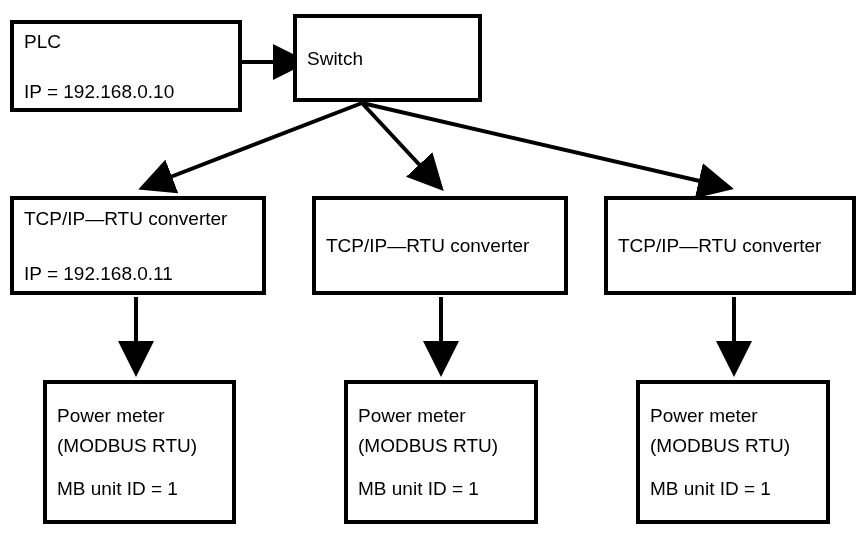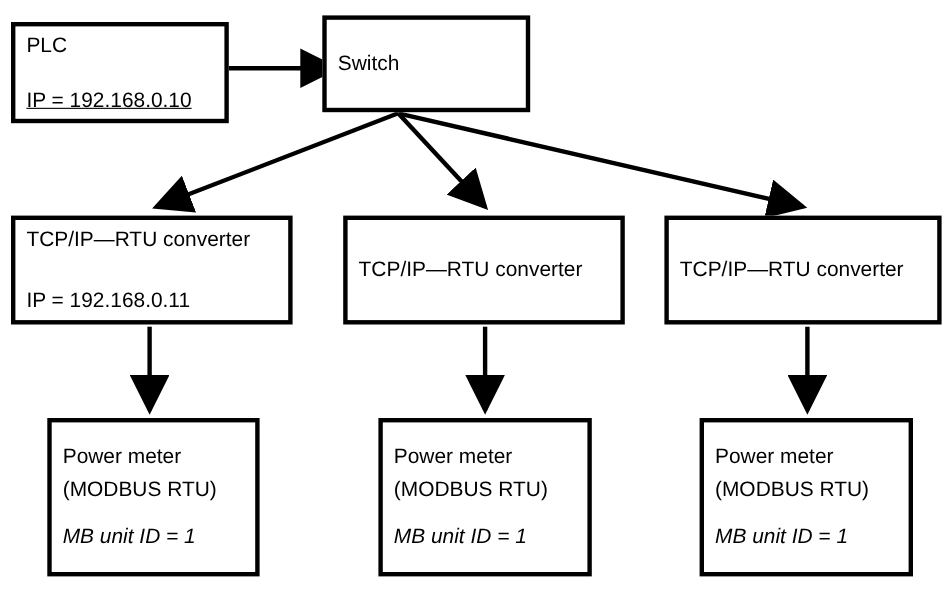--- a/index.html
+++ b/index.html
@@ -39,31 +39,31 @@
   }
   .node .line {
     font-size: 19px;
     line-height: 1.0;
     color: #000000;
     white-space: nowrap;
     letter-spacing: 0px;
   }
   
   .node-top .line { margin: 0; }
-  .node-top .line + .line { margin-top: 31px; text-decoration: underline; }
+  .node-top .line + .line { margin-top: 31px; }
 
   
   .node-conv .line + .line { margin-top: 36px; }
 
   
   .node-meter .line + .line { margin-top: 11px; }
-  .node-meter .line.spaced { margin-top: 24px; font-style: italic; }
+  .node-meter .line.spaced { margin-top: 24px; }
 
   
-  #node-plc        { left: 10px;  top: 20px;  width: 198px; height: 92px; }
+  #node-plc        { left: 10px;  top: 20px;  width: 232px; height: 92px; }
   #node-switch     { left: 293px; top: 14px;  width: 189px; height: 88px; }
   #node-conv-1     { left: 10px;  top: 196px; width: 256px; height: 99px; }
   #node-conv-2     { left: 312px; top: 196px; width: 256px; height: 99px; }
   #node-conv-3     { left: 604px; top: 196px; width: 252px; height: 99px; }
   #node-meter-1    { left: 43px;  top: 380px; width: 193px; height: 144px; }
   #node-meter-2    { left: 344px; top: 380px; width: 194px; height: 144px; }
   #node-meter-3    { left: 636px; top: 380px; width: 194px; height: 144px; }
 </style>
 </head>
 <body>

